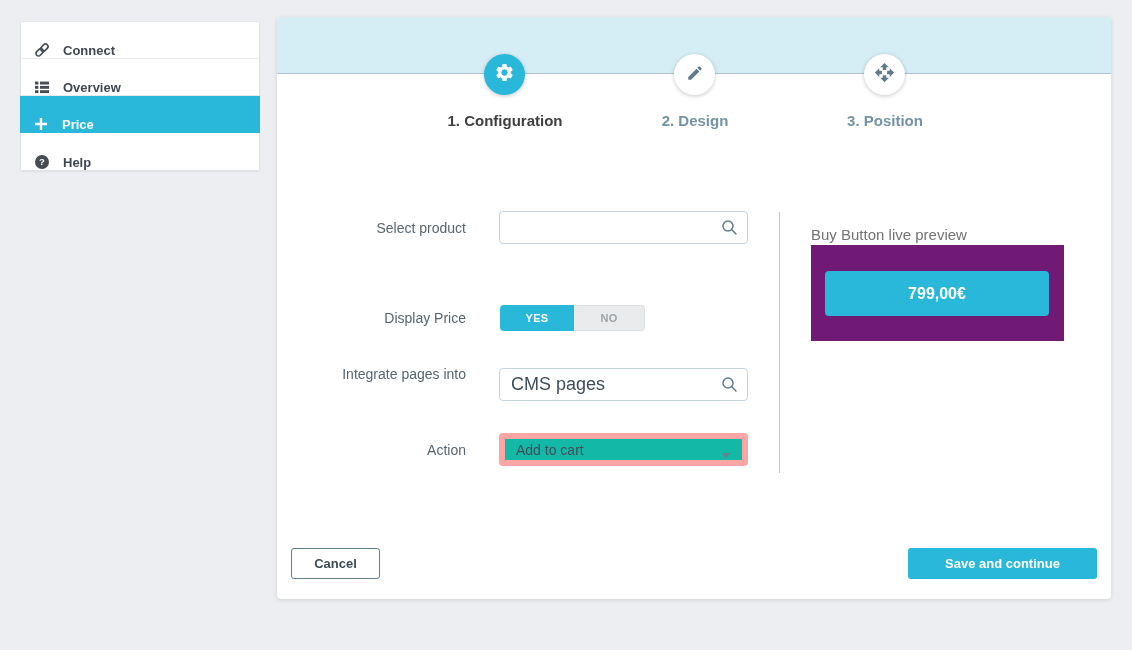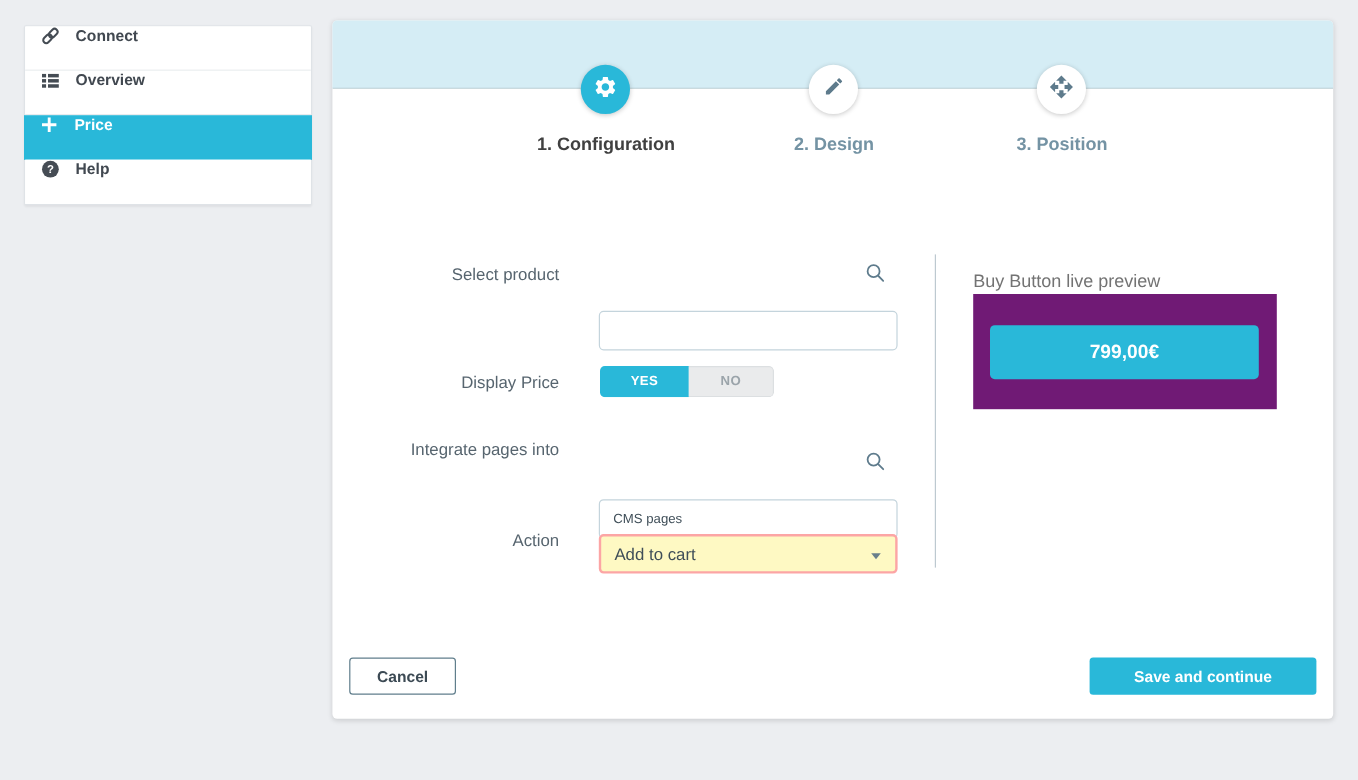--- a/index.html
+++ b/index.html
@@ -13,21 +13,21 @@
     color:#414850;
   }
 
   
   .sidebar {
     position:absolute; left:20px; top:21px; width:240px;
     background:#fff; border:1px solid #dfe3e7; border-radius:2px;
     box-shadow:0 1px 2px rgba(0,0,0,.06);
   }
   .side-item {
-    height:37px; display:flex; align-items:flex-start; gap:13px;
+    height:37px; display:flex; align-items:flex-end; gap:13px;
     padding:0 13px; font-size:13px; font-weight:600; color:#414850;
     border-bottom:1px solid #e8ebee; cursor:pointer; background:#fff;
   }
   .side-item:last-child { border-bottom:none; }
   .side-item.active {
     background:var(--accent); color:#fff; border-color:var(--accent);
     margin:0 -1px;
   }
   .side-icon { width:16px; height:16px; display:flex; align-items:center; justify-content:center; }
 
@@ -58,42 +58,42 @@
   
   .field-label {
     position:absolute; left:41px; width:148px; text-align:right;
     font-size:14px; font-weight:400; color:#57656f; line-height:19px;
   }
   .field-label.narrow { width:126px; left:63px; }
   .input-wrap { position:absolute; left:222px; width:249px; height:33px; }
   .text-input {
     width:100%; height:100%;
     border:1px solid #c4d4dc; border-radius:4px; background:#fff;
-    padding:0 36px 0 11px; font-size:11px; color:#3f4e58;
-    font-family:inherit; outline:none;margin-top:48px;
+    padding:0 36px 0 11px; font-size:18px; color:#3f4e58;
+    font-family:inherit; outline:none;
   }
   .search-icon { position:absolute; right:10px; top:8px; width:17px; height:17px; cursor:pointer; }
 
   .toggle {
     position:absolute; left:223px; top:288px; width:145px; height:26px;
     display:flex; border-radius:4px; overflow:hidden; cursor:pointer;
   }
   .toggle .seg {
     display:flex; align-items:center; justify-content:center;
     font-size:11px; font-weight:700; letter-spacing:.3px;
   }
   .toggle .yes { width:74px; background:var(--accent); color:#fff; }
   .toggle .no  { width:71px; background:#eaebec; color:#9ba4aa;
                  border:1px solid #dcdfe1; border-left:none; border-radius:0 4px 4px 0; }
 
   .select {
     position:absolute; left:222px; top:416px; width:249px; height:33px;
-    border:2px solid #fca5a5; border-radius:4px; background:#fef9c3;
+    border:6px solid #fca5a5; border-radius:4px; background:#14b8a6;
     display:flex; align-items:center; padding:0 11px;
-    font-size:14px; color:#3f4e58; cursor:pointer;margin-top:12px;
+    font-size:14px; color:#3f4e58; cursor:pointer;
   }
   .caret {
     position:absolute; right:12px; top:14px; width:0; height:0;
     border-left:4px solid transparent; border-right:4px solid transparent;
     border-top:5px solid #697f8b;
   }
 
   .divider { position:absolute; left:502px; top:195px; width:1px; height:261px; background:#bdc9d0; }
 
   

